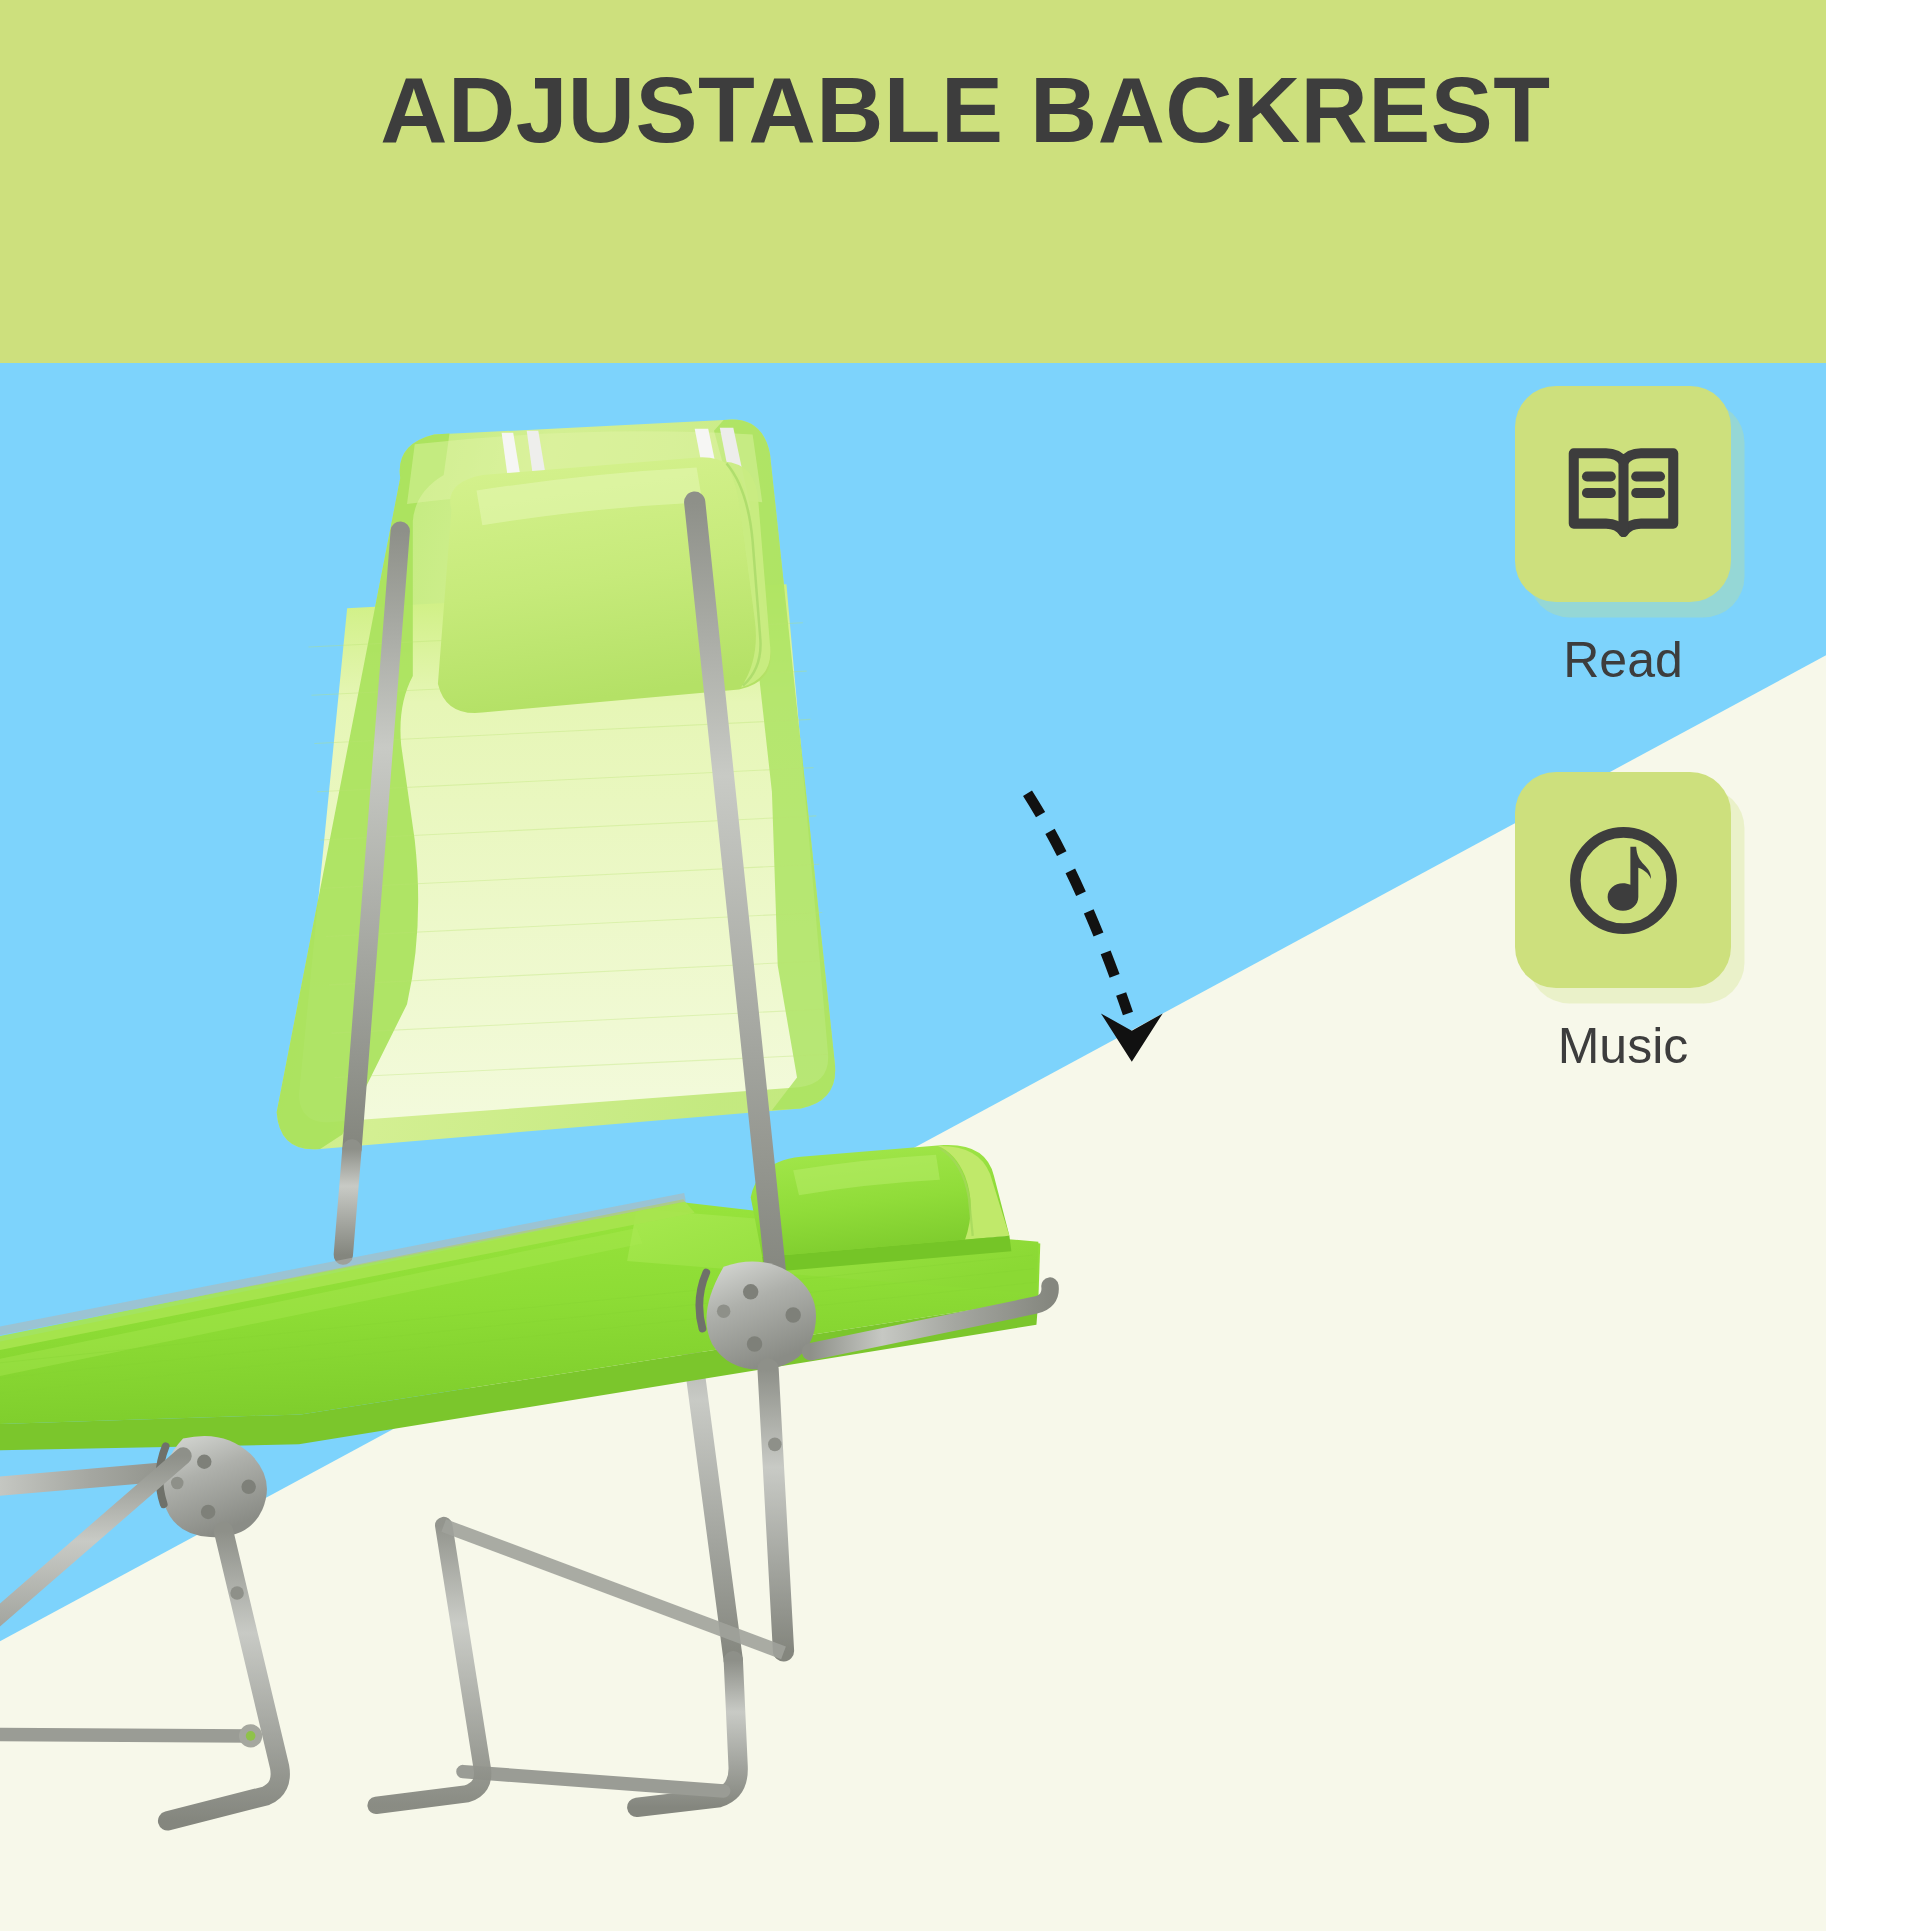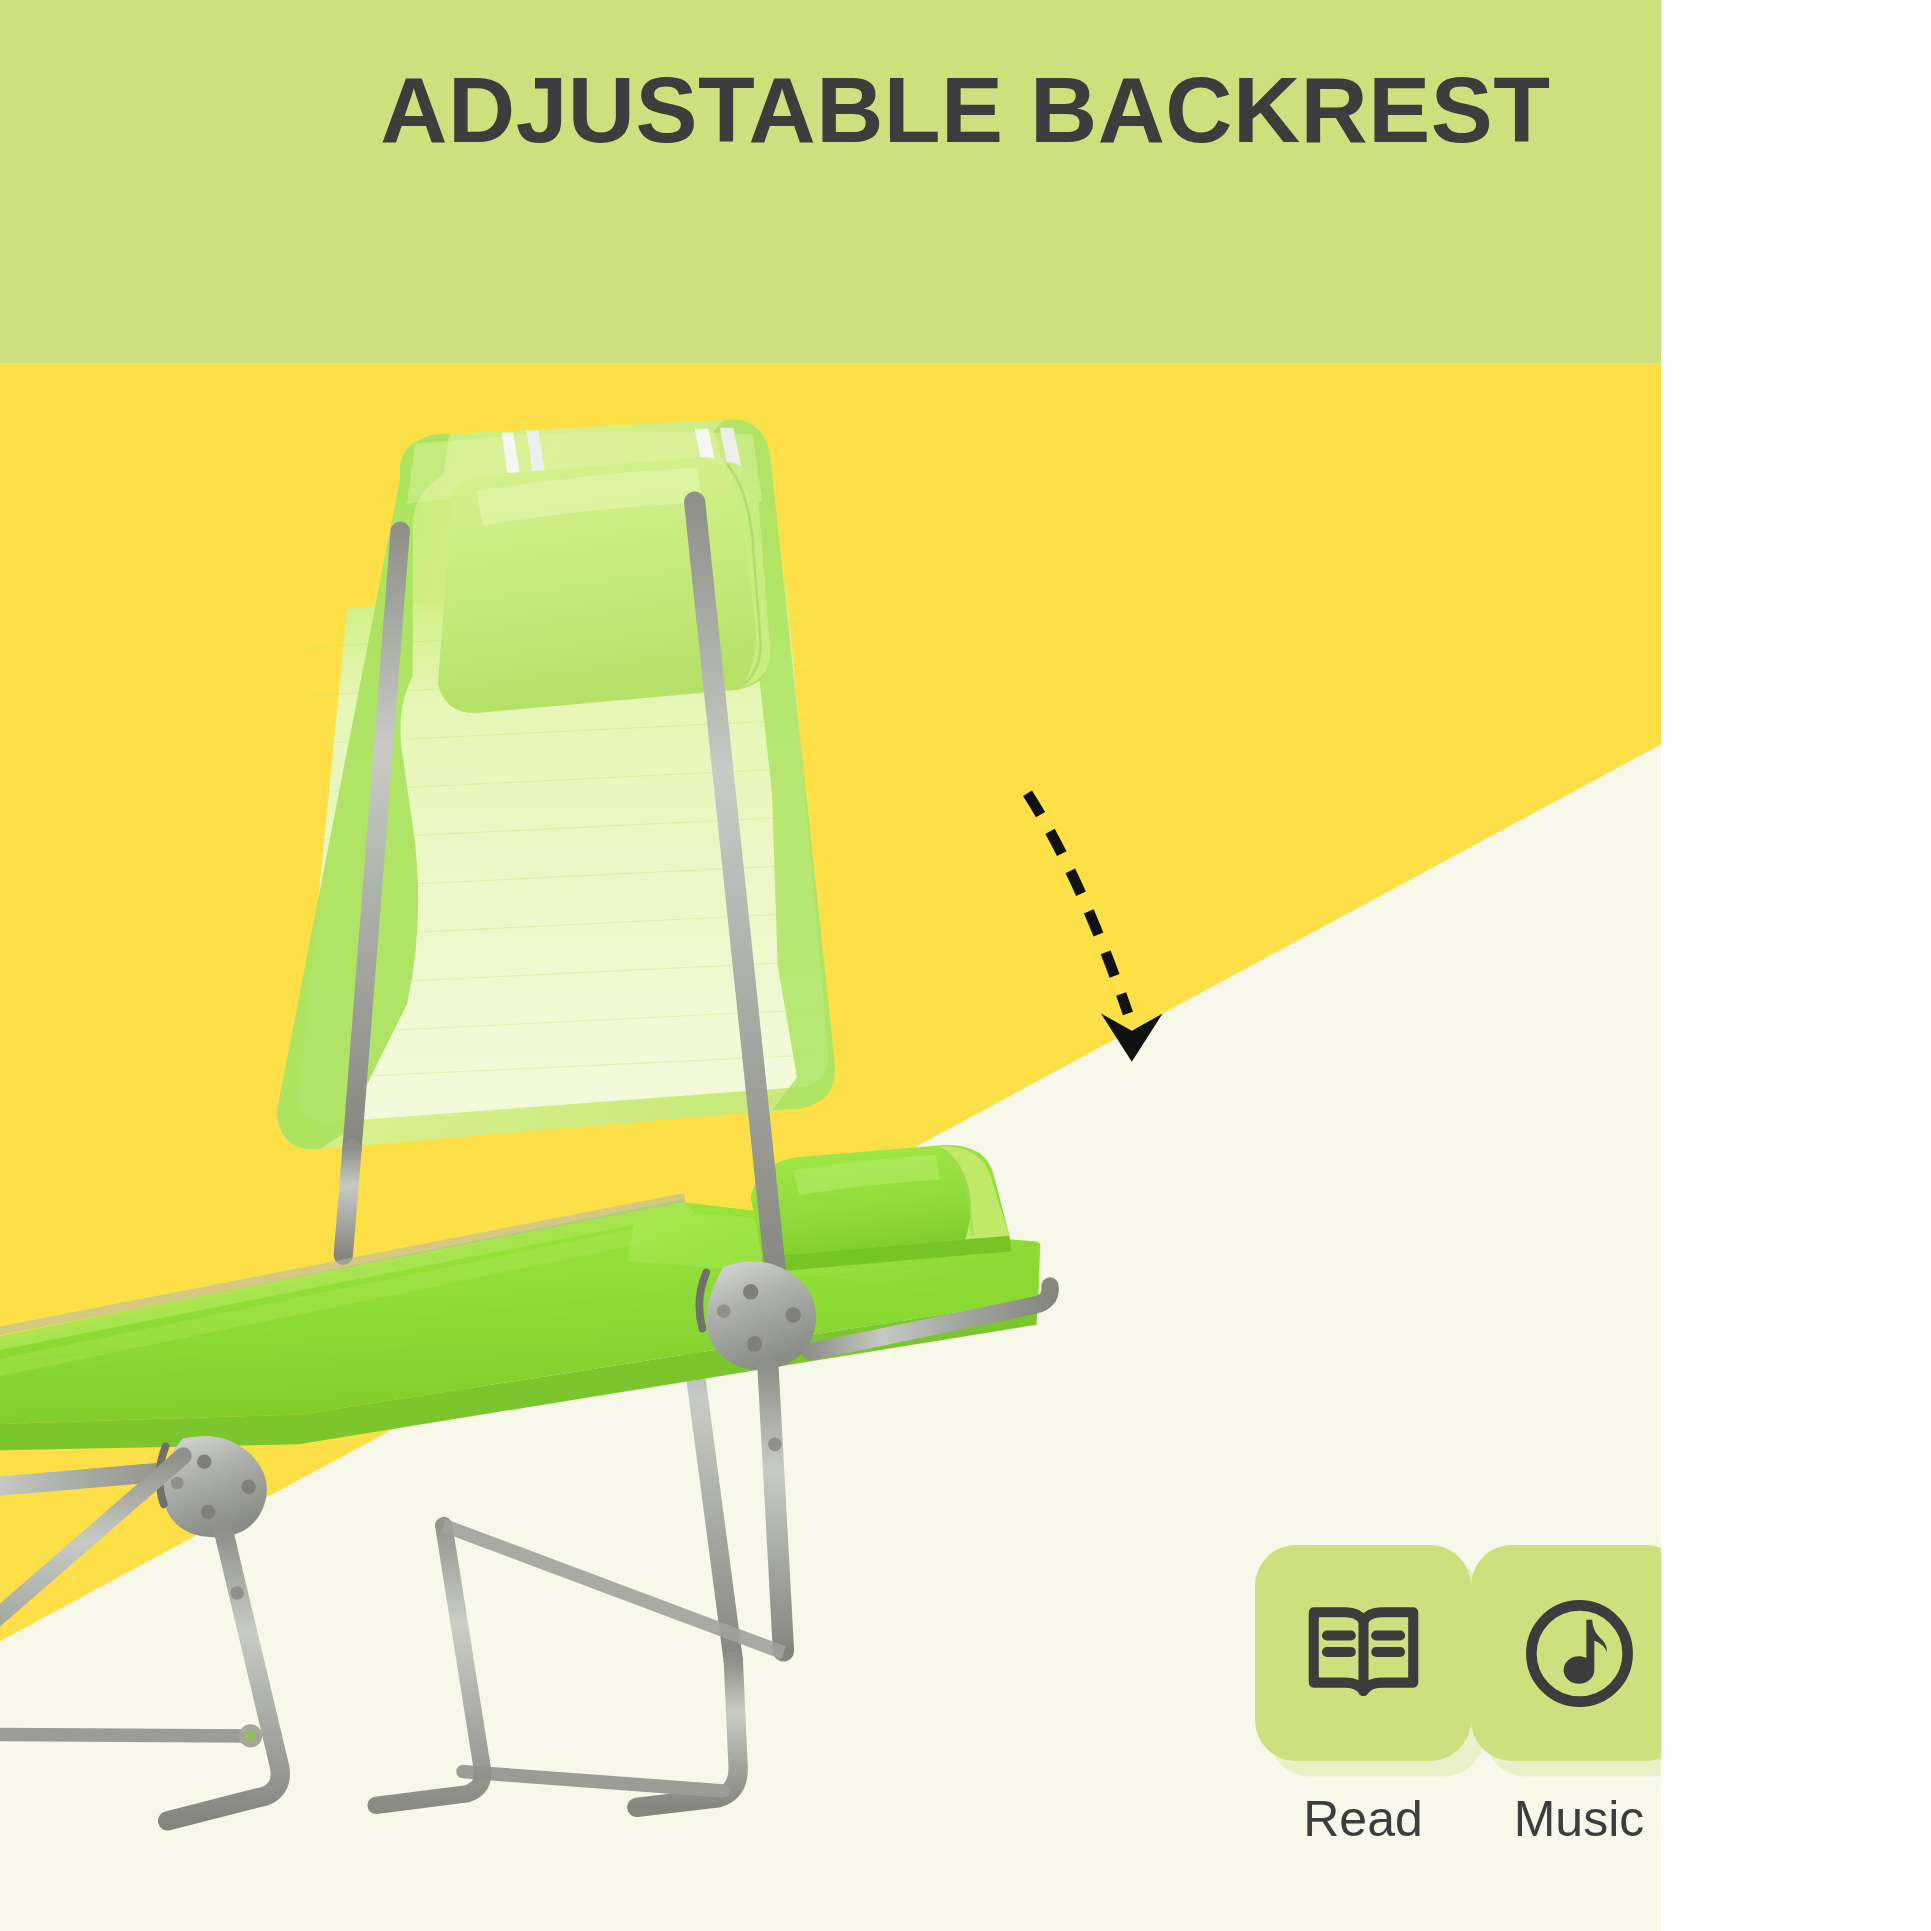--- a/index.html
+++ b/index.html
@@ -7,22 +7,22 @@
 
   html, body {
     width:1931px; height:1931px;
     overflow:hidden;
     background:#ffffff;
     font-family:"Liberation Sans", sans-serif;
   }
 
   .stage {
     position:relative;
-    width:1661px; height:1931px;
-    background:#fde047;
+    width:1826px; height:1931px;
+    background:#7dd3fc;
     overflow:hidden;
   }
 
   
   .diagonal-wedge {
     position:absolute;
     left:0; top:0;
     width:1931px; height:1931px;
     z-index:1;
     pointer-events:none;
@@ -83,22 +83,22 @@
     pointer-events:none;
   }
 
   
   .feature-rail {
     position:absolute;
     right:0px; top:386px;
     width:406px; height:1545px;
     z-index:35;
     display:flex;
-    flex-direction:row;
-    align-items:flex-end;
+    flex-direction:column;
+    align-items:center;
     justify-content:flex-start;
   }
   .feature-item {
     width:406px;
     height:386px;
     display:flex;
     flex-direction:column;
     align-items:center;
     justify-content:flex-start;
   }

